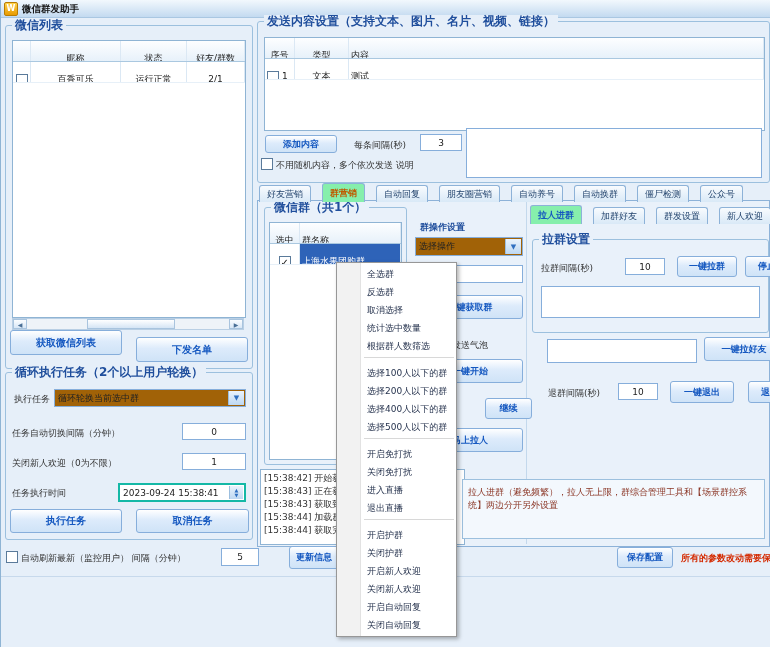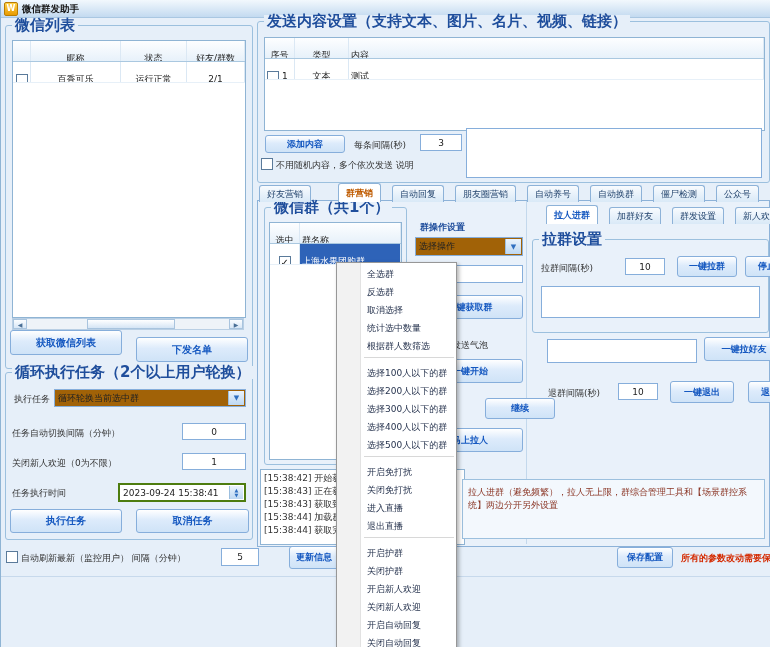--- a/index.html
+++ b/index.html
@@ -9,21 +9,21 @@
   
   .titlebar{position:absolute;left:0;top:0;right:0;height:17px;
     background:linear-gradient(#f2f8fd,#c3daf0);border-bottom:1px solid #a9c7e2;}
   .app-icon{position:absolute;left:3px;top:2px;width:12px;height:12px;border-radius:2px;
     background:linear-gradient(#ffd34d,#e89b00);border:1px solid #b97c00;color:#fff;
     font-size:8px;font-weight:bold;text-align:center;line-height:12px;}
   .app-title{position:absolute;left:21px;top:3px;font-weight:bold;font-size:9.5px;color:#111;}
   
   .grp{position:absolute;border:1px solid #9cc0de;border-radius:3px;}
   .grp-label{position:absolute;top:-7px;left:6px;padding:0 3px;color:#1f4e9c;font-weight:bold;
-    font-size:15px;line-height:13px;white-space:nowrap;}
+    font-size:12px;line-height:13px;white-space:nowrap;}
   .bg-win{background:#e6eff9;}
   .bg-tab{background:#e9f1fa;}
   
   .tbl{position:absolute;background:#fff;border:1px solid #8fb4d4;overflow:hidden;}
   .tr{display:flex;border-bottom:1px solid #e7f0f8;}
   .tr.th{background:linear-gradient(#fdfeff,#e7f1fa);border-bottom:1px solid #aac8e0;}
   .td{border-right:1px solid #dbe8f4;padding:10px 2px;height:15px;line-height:15px;
     overflow:hidden;white-space:nowrap;box-sizing:border-box;}
   .row-sel .name-cell{background:#2e63b8;color:#fff;}
   
@@ -55,21 +55,21 @@
   .sarrow{width:12px;background:linear-gradient(#fbfdff,#d8e7f6);border:1px solid #a9c4de;
     color:#4a6f96;font-size:6px;display:flex;align-items:center;justify-content:center;}
   .strack{flex:1;position:relative;}
   .sthumb{position:absolute;left:60px;width:86px;top:0;bottom:0;
     background:linear-gradient(#ffffff,#d5e5f5);border:1px solid #a9c4de;}
   
   .tabs{position:absolute;display:flex;gap:11px;align-items:flex-end;z-index:3;}
   .tab{border:1px solid #8db2d8;border-bottom:none;border-radius:3px 3px 0 0;
     background:linear-gradient(#f8fbfe,#d9e9f7);padding:0 7px;height:16px;line-height:16px;
     font-size:9px;color:#24456e;white-space:nowrap;}
-  .tab.selected{background:#ffffff;color:#bf5b00;font-weight:bold;height:18px;line-height:18px;margin-left:16px;}
+  .tab.selected{background:#86efac;color:#bf5b00;font-weight:bold;height:18px;line-height:18px;}
   .subtab.selected{color:#1558c0;}
   .tabbox{position:absolute;border:1px solid #8db2d8;background:#e9f1fa;}
   
   .menu{position:absolute;left:335px;top:262px;width:119px;background:#fff;
     border:1px solid #979797;box-shadow:2px 2px 4px rgba(0,0,0,.3);padding:2px 0;z-index:20;}
   .menu::before{content:"";position:absolute;left:0;top:0;bottom:0;width:23px;
     background:#f2f2f2;border-right:1px solid #e2e2e2;}
   .mi{position:relative;padding-left:30px;height:18px;line-height:18px;color:#26334e;
     white-space:nowrap;overflow:hidden;}
   .mi.sep{height:4px;padding:0;margin:2px 2px 2px 27px;border-top:1px solid #d8d8d8;}
@@ -126,21 +126,21 @@
     <span class="lbl" style="left:8px;top:20px">执行任务</span>
     <div class="combo gray" style="left:48px;top:16px;width:192px;height:18px">
       <span class="val">循环轮换当前选中群</span>
       <span class="arrow">▼</span>
     </div>
     <span class="lbl" style="left:6px;top:54px">任务自动切换间隔（分钟）</span>
     <div class="inp" style="left:176px;top:50px;width:64px;height:17px">0</div>
     <span class="lbl" style="left:6px;top:84px">关闭新人欢迎（0为不限）</span>
     <div class="inp" style="left:176px;top:80px;width:64px;height:17px">1</div>
     <span class="lbl" style="left:6px;top:114px">任务执行时间</span>
-    <div class="inp left" style="left:112px;top:110px;width:128px;height:19px;border:2px solid #4d7c0f">
+    <div class="inp left" style="left:112px;top:110px;width:128px;height:19px;border:2px solid #14b8a6">
       <span>2023-09-24 15:38:41</span>
       <span class="spinner">
           <span>▲</span>
           <span>▼</span>
         </span>
     </div>
     <div class="btn" style="left:4px;top:136px;width:112px;height:24px">执行任务</div>
     <div class="btn" style="left:130px;top:136px;width:113px;height:24px">取消任务</div>
   </div>
 
@@ -158,21 +158,21 @@
       </div>
       <div>
 
           <div class="tr">
             <div class="td" style="width:30px"><span class="cb"></span> <span>1</span></div>
             <div class="td" style="width:54px;text-align:center">文本</div>
             <div class="td" style="flex:1">测试</div>
           </div>
         </div>
     </div>
-    <div class="btn small" style="left:7px;top:113px;width:80px;height:18px">添加内容</div>
+    <div class="btn small" style="left:7px;top:113px;width:72px;height:18px">添加内容</div>
     <span class="lbl" style="left:96px;top:117px">每条间隔(秒)</span>
     <div class="inp" style="left:162px;top:112px;width:42px;height:17px">3</div>
     <div class="inp left" style="left:208px;top:106px;width:296px;height:50px"></div>
     <span class="cb" style="position:absolute;left:3px;top:136px"></span>
     <span class="lbl" style="left:18px;top:137px">不用随机内容，多个依次发送 说明</span>
   </div>
 
   <div class="tabs" style="left:258px;top:184px;height:18px">
 
       <div class="tab"><span>好友营销</span></div>
@@ -215,21 +215,21 @@
     <span class="lbl" style="left:162px;top:20px;color:#1f4e9c;font-weight:bold">群操作设置</span>
     <div class="combo gray" style="left:157px;top:36px;width:108px;height:19px">
       <span class="val">选择操作</span>
       <span class="arrow">▼</span>
     </div>
 
     <div class="inp left" style="left:159px;top:64px;width:106px;height:18px"></div>
     <div class="btn small" style="left:159px;top:94px;width:106px;height:24px">一键获取群</div>
     <span class="lbl" style="left:159px;top:138px;width:106px;text-align:center">发送气泡</span>
     <div class="btn small" style="left:159px;top:158px;width:106px;height:24px">一键开始</div>
-    <div class="btn small" style="left:227px;top:197px;width:70px;height:21px">继续</div>
+    <div class="btn small" style="left:227px;top:197px;width:47px;height:21px">继续</div>
     <div class="btn small" style="left:159px;top:227px;width:106px;height:24px">马上拉人</div>
 
     <div class="tabs" style="left:272px;top:6px;height:17px">
 
         <div class="tab subtab selected"><span>拉人进群</span></div>
 
         <div class="tab subtab"><span>加群好友</span></div>
 
         <div class="tab subtab"><span>群发设置</span></div>
 
@@ -285,21 +285,20 @@
       <div class="mi"><span>统计选中数量</span></div>
 
       <div class="mi"><span>根据群人数筛选</span></div>
 
       <div class="mi sep"></div>
 
       <div class="mi"><span>选择100人以下的群</span></div>
 
       <div class="mi"><span>选择200人以下的群</span></div>
 
-      <div class="mi"><span>选择300人以下的群</span></div>
 
       <div class="mi"><span>选择400人以下的群</span></div>
 
       <div class="mi"><span>选择500人以下的群</span></div>
 
       <div class="mi sep"></div>
 
       <div class="mi"><span>开启免打扰</span></div>
 
       <div class="mi"><span>关闭免打扰</span></div>

